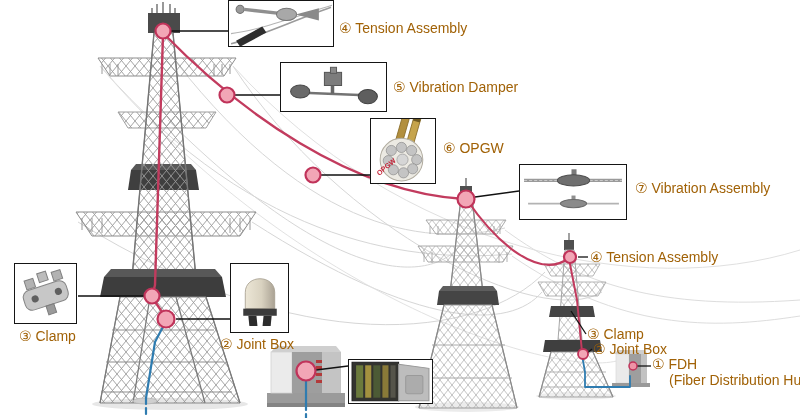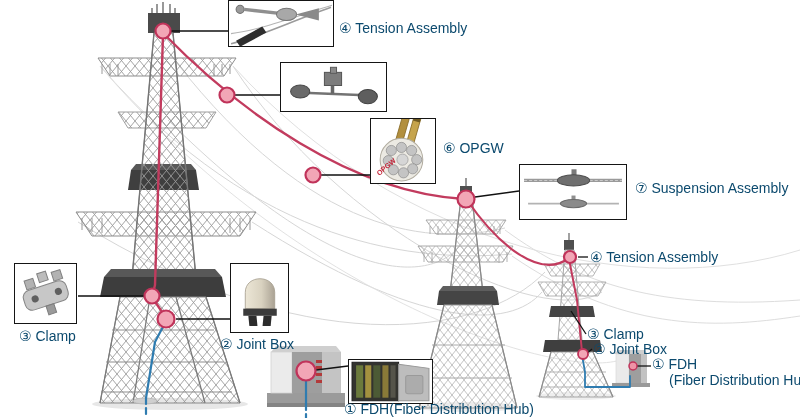--- a/index.html
+++ b/index.html
@@ -1,21 +1,21 @@
 <!DOCTYPE html>
 <html><head>
 <meta charset="utf-8">
 <style>
   html,body{margin:0;padding:0;background:#fff;}
   #stage{position:relative;width:800px;height:418px;overflow:hidden;background:#fff;
          font-family:"Liberation Sans","DejaVu Sans",sans-serif;color:#1a1a1a;}
   #scene{position:absolute;left:0;top:0;}
   .callout-box{position:absolute;background:#fff;border:1.5px solid #151515;box-sizing:border-box;}
   .callout-box svg{display:block;width:100%;height:100%;}
-  .lbl{position:absolute;font-size:14px;line-height:16px;white-space:nowrap;color:#0c4a6e;}
+  .lbl{position:absolute;font-size:14px;line-height:16px;white-space:nowrap;color:#a16207;}
   .lbl2{padding-left:17px;}
 </style>
 </head>
 <body>
 
 <div id="stage">
 
   <svg id="scene" width="800" height="418" viewBox="0 0 800 418">
     <defs>
       <pattern id="lat" width="9" height="11" patternUnits="userSpaceOnUse">
@@ -267,26 +267,26 @@
       <rect x="16" y="5" width="6" height="32" fill="#a3913f"></rect>
       <rect x="24" y="5" width="7" height="32" fill="#4c5a35"></rect>
       <rect x="33" y="5" width="6" height="32" fill="#8a7a38"></rect>
       <rect x="41" y="5" width="5" height="32" fill="#55544a"></rect>
       <polygon points="49,4 79,8 79,40 49,40" fill="#bdbdbd" stroke="#979797"></polygon>
       <rect x="56" y="15" width="17" height="18" rx="2" fill="#acacac" stroke="#9a9a9a"></rect>
     </svg>
   </div>
 
   <div class="lbl" style="left:339px;top:20px">④ Tension Assembly</div>
+  <div class="lbl" style="left:393px;top:79px">⑤ Vibration Damper</div>
   <div class="lbl" style="left:443px;top:140px">⑥ OPGW</div>
-  <div class="lbl" style="left:635px;top:180px">⑦ Suspension Assembly</div>
+  <div class="lbl" style="left:635px;top:180px">⑦ Vibration Assembly</div>
   <div class="lbl" style="left:590px;top:249px">④ Tension Assembly</div>
   <div class="lbl" style="left:587px;top:326px">③ Clamp</div>
   <div class="lbl" style="left:593px;top:341px">② Joint Box</div>
   <div class="lbl" style="left:652px;top:356px">
     <div>① FDH</div>
     <div class="lbl2">(Fiber Distribution Hub)</div>
   </div>
   <div class="lbl" style="left:19px;top:328px">③ Clamp</div>
   <div class="lbl" style="left:220px;top:336px">② Joint Box</div>
-  <div class="lbl" style="left:344px;top:401px">① FDH(Fiber Distribution Hub)</div>
 
 </div>
 
 </body></html>

